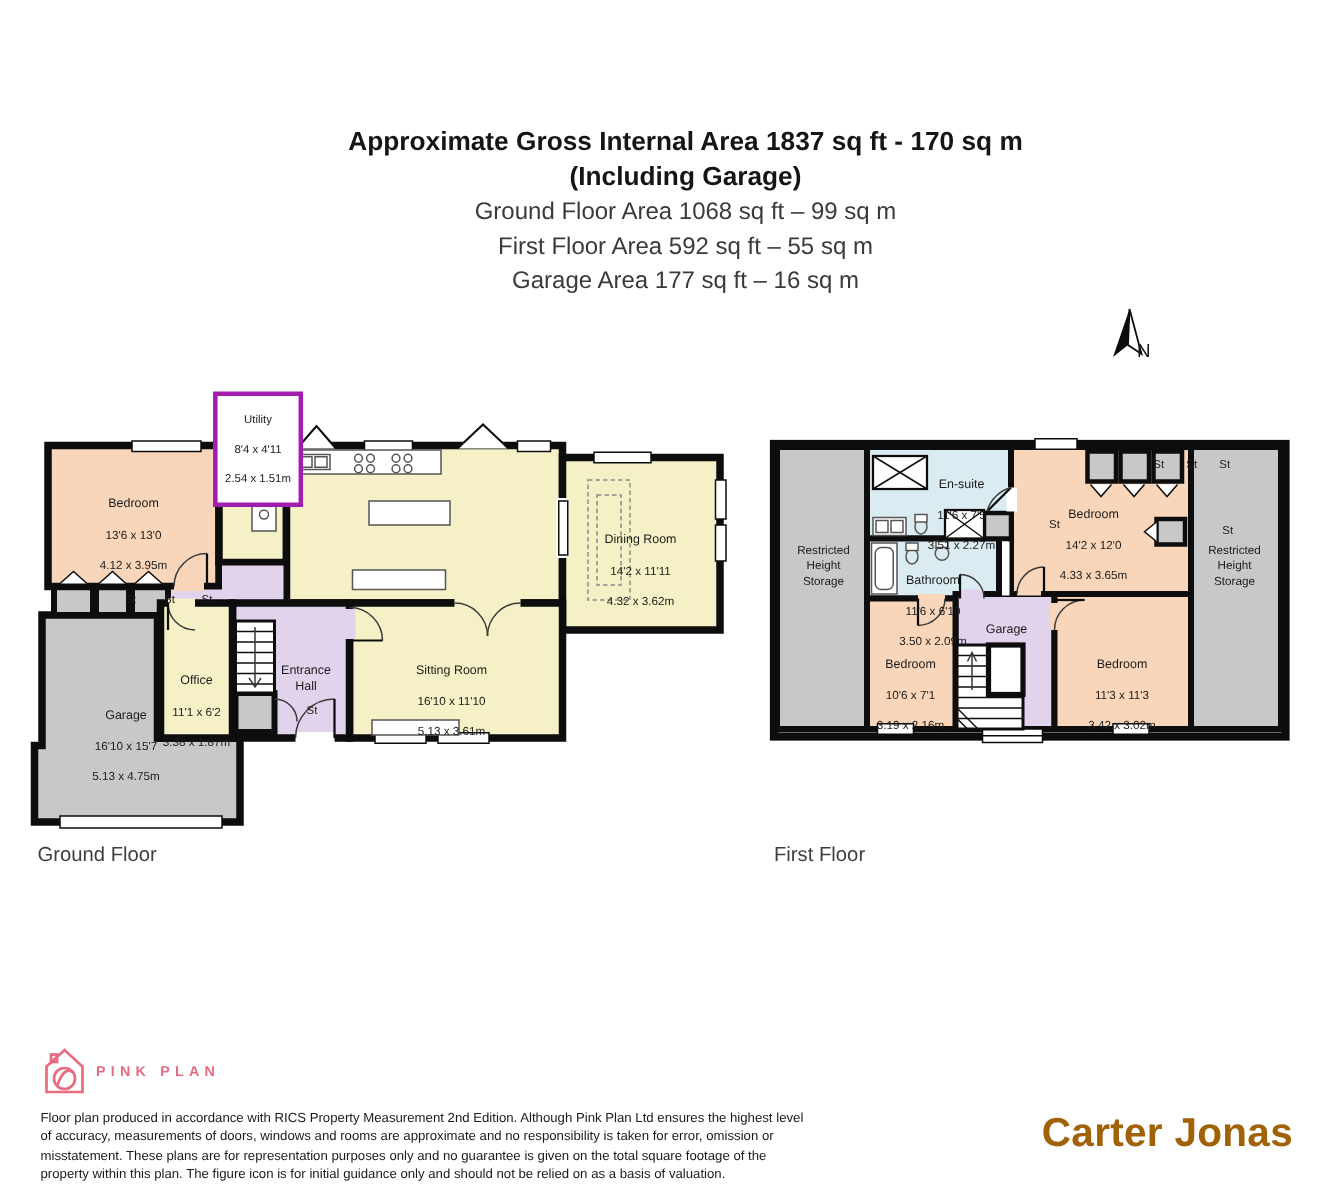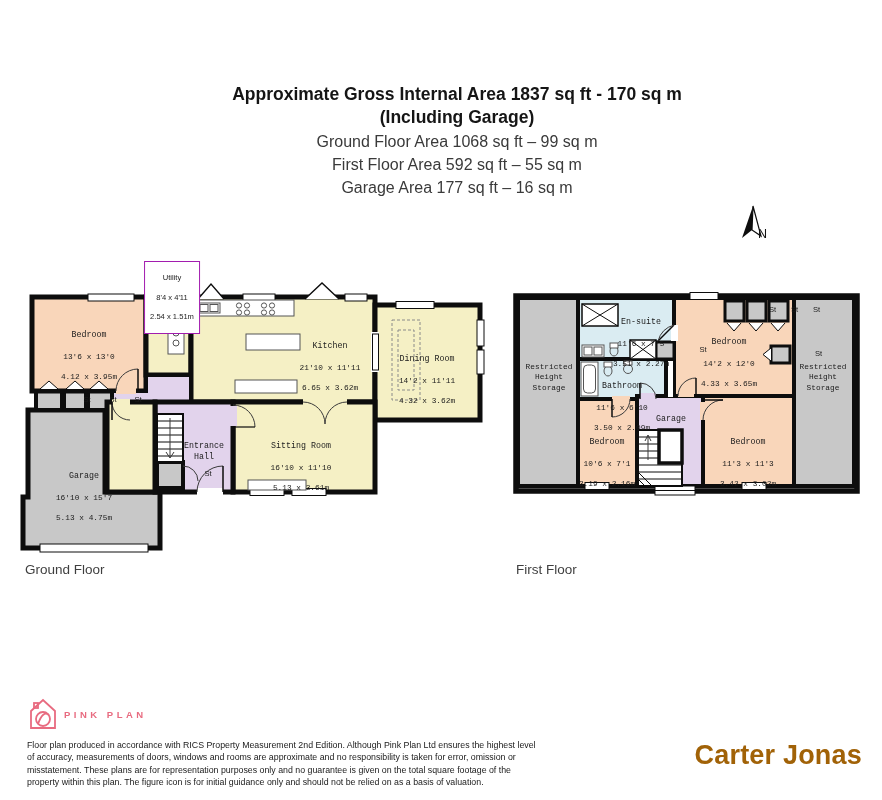--- a/index.html
+++ b/index.html
@@ -8,25 +8,25 @@
   .abs{position:absolute;}
   
   .hdr{position:absolute;left:0;top:0;width:914px;text-align:center;}
   .hdr .b1{position:absolute;left:0;top:84px;width:100%;font-size:17.5px;font-weight:bold;color:#151515;}
   .hdr .b2{position:absolute;left:0;top:107px;width:100%;font-size:17.5px;font-weight:bold;color:#151515;}
   .hdr .s1{position:absolute;left:0;top:133px;width:100%;font-size:16px;color:#3a3a3a;}
   .hdr .s2{position:absolute;left:0;top:156px;width:100%;font-size:16px;color:#3a3a3a;}
   .hdr .s3{position:absolute;left:0;top:179px;width:100%;font-size:16px;color:#3a3a3a;}
   
   .rl{position:absolute;transform:translateX(-50%);text-align:center;font-size:7.8px;
-      line-height:1.32;color:#1c1c1c;white-space:pre-line;font-family:Liberation Mono, monospace;}
+      line-height:1.32;color:#1c1c1c;white-space:pre-line;}
   .rl .rn{font-size:8.3px;}
   .st{position:absolute;transform:translateX(-50%);font-size:7.6px;color:#1c1c1c;margin-left:38px;}
   .utilbox{position:absolute;transform:translateX(-50%);text-align:center;font-size:7.6px;
-      line-height:1.3;color:#1c1c1c;background:#fff;border:1px solid #a21caf;padding:1px 5px;white-space:pre-line;}
+      line-height:1.3;color:#1c1c1c;background:#fff;border:3px solid #a21caf;padding:1px 5px;white-space:pre-line;}
   .floorlbl{position:absolute;font-size:13.5px;color:#3f3f3f;}
   .north{position:absolute;font-size:12.5px;color:#111;}
   
   .brand{position:absolute;left:64px;top:709px;font-size:9.5px;font-weight:bold;letter-spacing:3.5px;color:#e86b80;}
   .disc{position:absolute;left:17px;top:739px;width:510px;font-size:8.8px;line-height:1.4;color:#1a1a1a;margin-left:10px;}
   .agency{position:absolute;right:20px;top:740px;font-size:27px;font-weight:bold;letter-spacing:0.2px;color:#a16207;}
 </style>
 </head>
 <body>
 
@@ -238,34 +238,34 @@
   <div class="utilbox" style="left:172px;top:261px;">
     <div class="rn">Utility</div>
     <div>8'4 x 4'11</div>
     <div>2.54 x 1.51m</div>
   </div>
   <div class="rl" style="left:89px;top:320px;">
     <div class="rn">Bedroom</div>
     <div>13'6 x 13'0</div>
     <div>4.12 x 3.95m</div>
   </div>
-  <div class="rl" style="left:330px;top:331px;">
-    <div class="rn">Kitchen</div>
-    <div>21'10 x 11'11</div>
-    <div>6.65 x 3.62m</div>
-  </div>
   <div class="rl" style="left:427px;top:344px;">
     <div class="rn">Dining Room</div>
     <div>14'2 x 11'11</div>
     <div>4.32 x 3.62m</div>
   </div>
   <div class="rl" style="left:301px;top:431px;">
     <div class="rn">Sitting Room</div>
     <div>16'10 x 11'10</div>
     <div>5.13 x 3.61m</div>
+  </div>
+  <div class="rl" style="left:131px;top:438px;">
+    <div class="rn">Office</div>
+    <div>11'1 x 6'2</div>
+    <div>3.38 x 1.87m</div>
   </div>
   <div class="rl" style="left:204px;top:431px;">
     <div class="rn">Entrance
 Hall</div>
   </div>
   <div class="rl" style="left:84px;top:461px;">
     <div class="rn">Garage</div>
     <div>16'10 x 15'7</div>
     <div>5.13 x 4.75m</div>
   </div>

